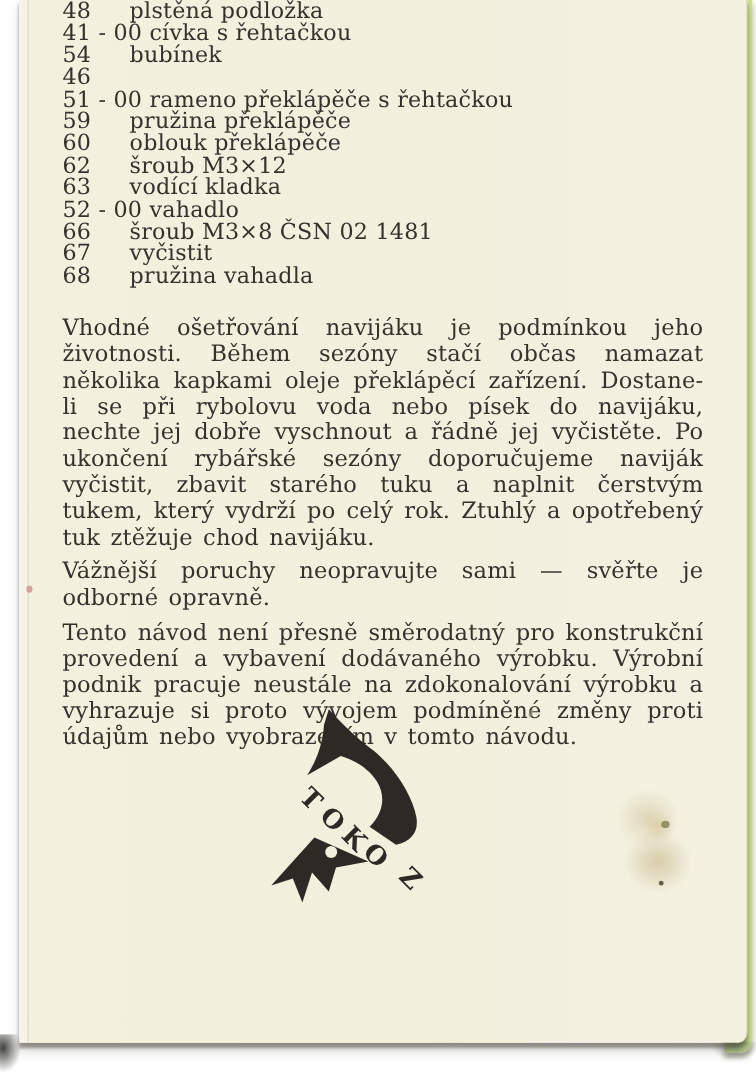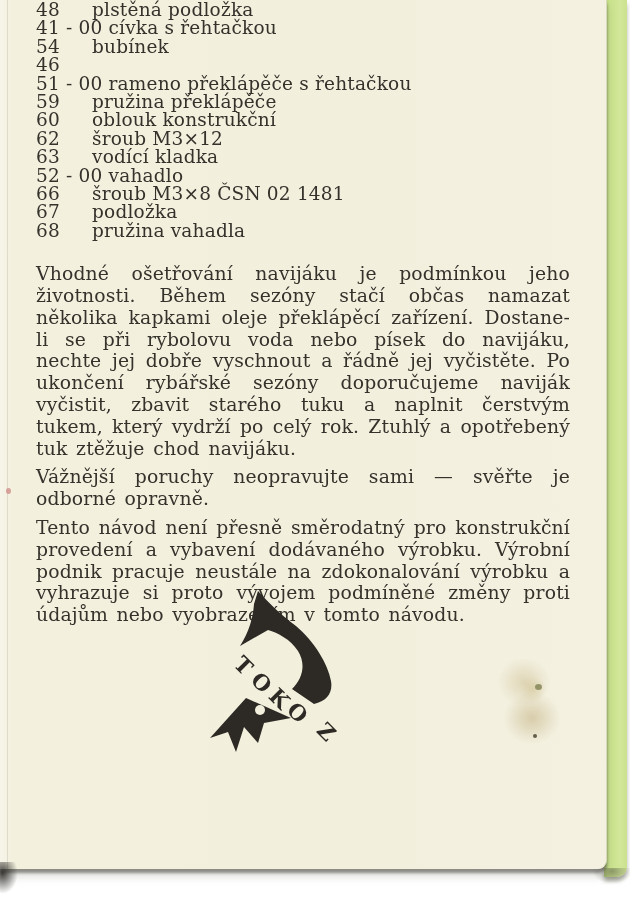--- a/index.html
+++ b/index.html
@@ -10,21 +10,21 @@
   }
   
   .cover-strip{
     position:absolute;left:604px;top:0;width:23px;height:877px;
     background:linear-gradient(90deg,#aecb72 0,#c8e18b 22%,#d2e799 70%,#cbe290 100%);
     border-bottom-right-radius:10px;
     box-shadow:0 4px 4px rgba(90,95,70,.45);
   }
   
   .page{
-    position:absolute;left:0;top:0;width:606px;height:869px;
+    position:absolute;left:16px;top:0;width:606px;height:869px;
     background:linear-gradient(90deg,#f7f5e9 0,#f3f0de 12px,#f2efdd 60%,#f4f1e1 100%);
     border-right:1px solid #d9d8bc;
     border-bottom-right-radius:9px;
     box-shadow:0 4px 3px rgba(70,68,58,.55),0 8px 9px rgba(120,118,105,.22);
     color:#35322c;
   }
   .page::before{ 
     content:"";position:absolute;left:7px;top:0;width:1px;height:100%;
     background:rgba(120,118,100,.18);
   }
@@ -101,41 +101,41 @@
     <li>
       <span class="part-num">51 - 00</span>
       <span class="part-label">rameno překlápěče s řehtačkou</span>
       </li>
     <li>
       <span class="part-num">59</span>
       <span class="part-label">pružina překlápěče</span>
       </li>
     <li>
       <span class="part-num">60</span>
-      <span class="part-label">oblouk konstrukční</span>
+      <span class="part-label">oblouk překlápěče</span>
       </li>
     <li>
       <span class="part-num">62</span>
       <span class="part-label">šroub M3×12</span>
       </li>
     <li>
       <span class="part-num">63</span>
       <span class="part-label">vodící kladka</span>
       </li>
     <li>
       <span class="part-num">52 - 00</span>
       <span class="part-label">vahadlo</span>
       </li>
     <li>
       <span class="part-num">66</span>
       <span class="part-label">šroub M3×8 ČSN 02 1481</span>
       </li>
     <li>
       <span class="part-num">67</span>
-      <span class="part-label">podložka</span>
+      <span class="part-label">vyčistit</span>
       </li>
     <li>
       <span class="part-num">68</span>
       <span class="part-label">pružina vahadla</span>
       </li>
   </ul>
 
   <div class="paras">
     <p>Vhodné ošetřování navijáku je podmínkou jeho životnosti. Během sezóny stačí občas namazat několika kapkami oleje překlápěcí zařízení. Dostane-li se při rybolovu voda nebo písek do navijáku, nechte jej dobře vyschnout a řádně jej vyčistěte. Po ukončení rybářské sezóny doporučujeme naviják vyčistit, zbavit starého tuku a naplnit čerstvým tukem, který vydrží po celý rok. Ztuhlý a opotřebený tuk ztěžuje chod navijáku.</p>
     <p>Vážnější poruchy neopravujte sami — svěřte je odborné opravně.</p>

